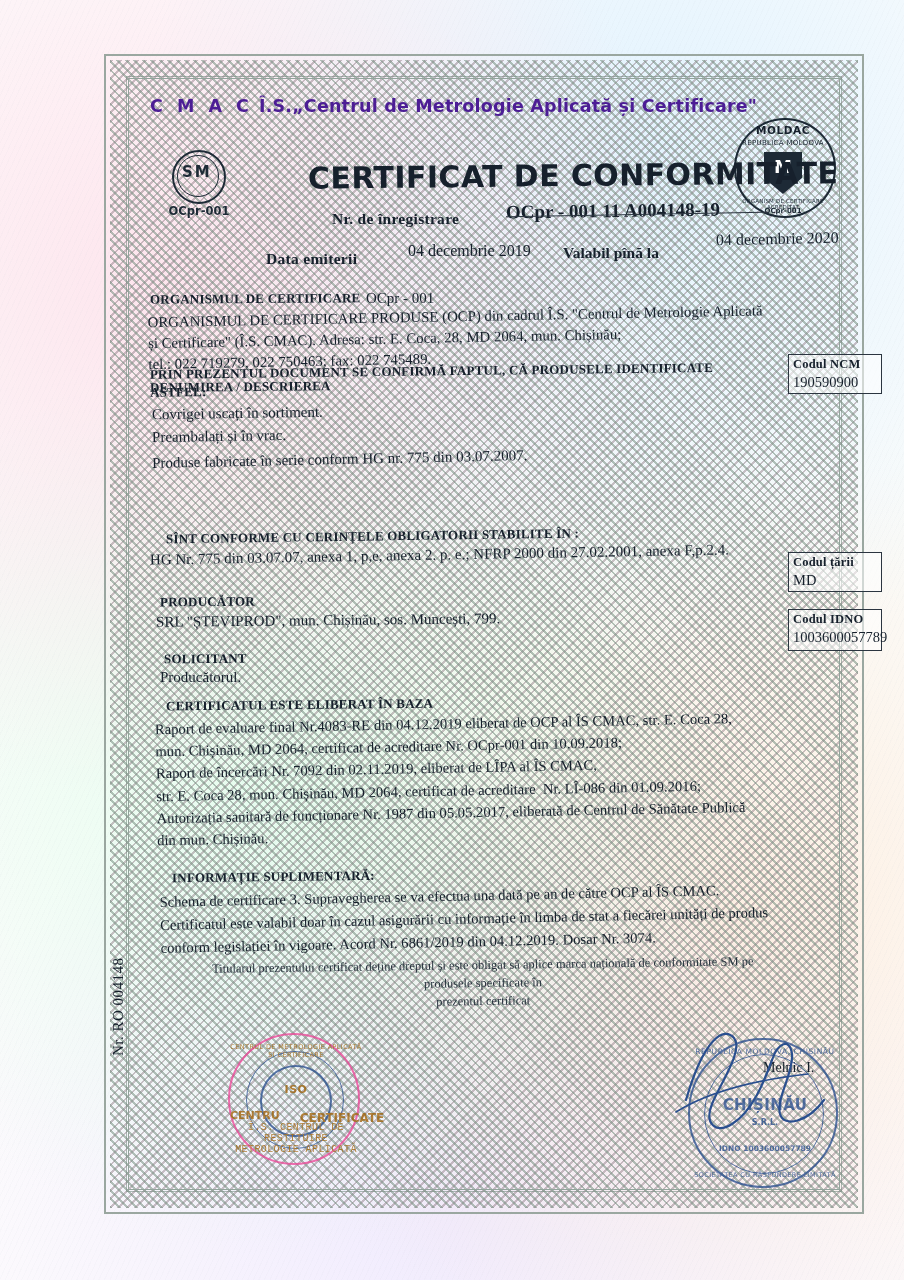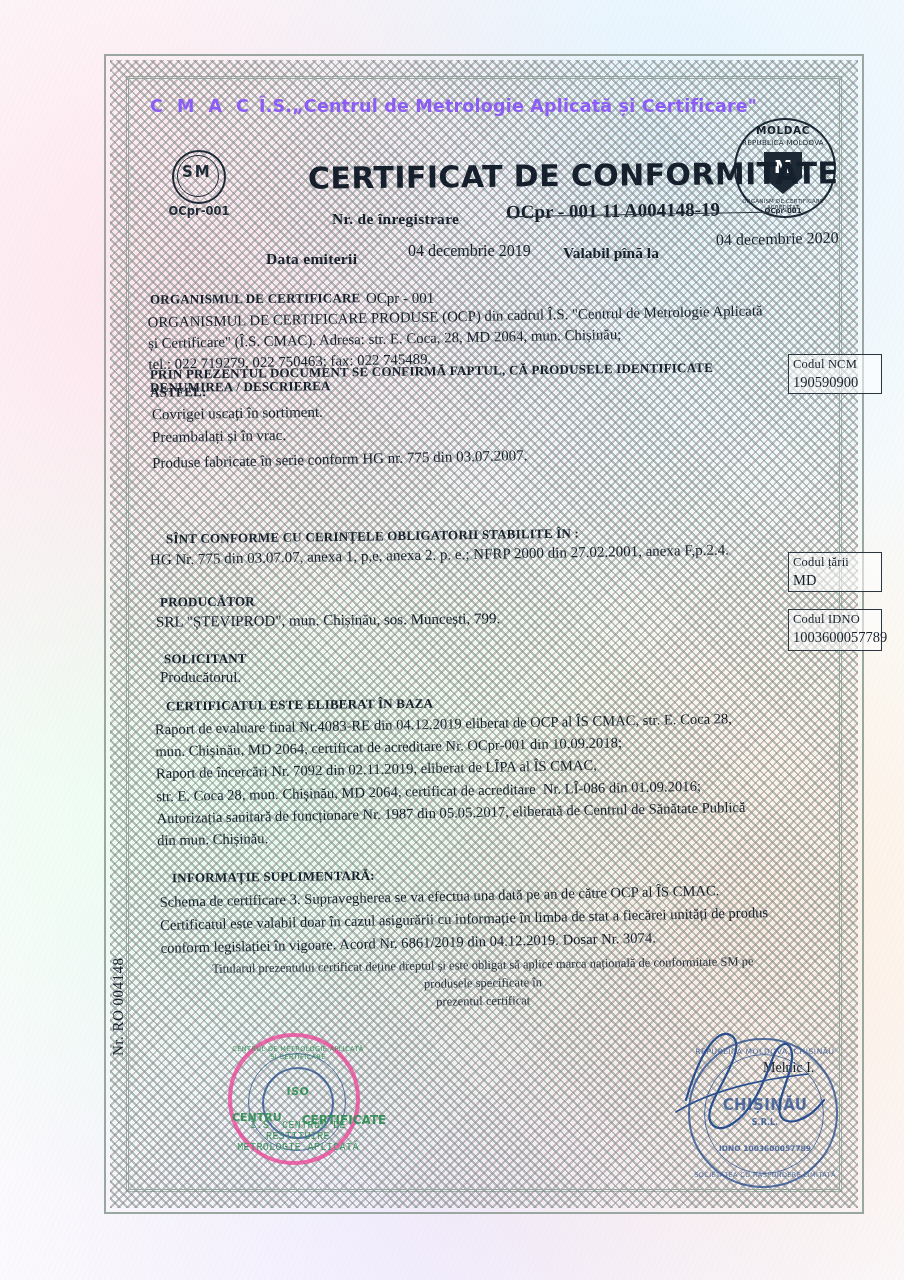--- a/index.html
+++ b/index.html
@@ -90,21 +90,21 @@
   
   .cmac-line {
     position: absolute;
     left: 22px;
     top: 18px;
     width: 630px;
     font-family: "DejaVu Sans", sans-serif;
     font-weight: bold;
     font-size: 17.5px;
     letter-spacing: 0.2px;
-    color: #8b5cf6;
+    color: #4c1d95;
     white-space: nowrap;
   }
   .cmac-line .cmac-letters { letter-spacing: 4px; margin-right: 6px; }
 
   .title-main {
     position: absolute;
     left: 180px;
     top: 80px;
     font-family: "DejaVu Sans", sans-serif;
     font-weight: bold;
@@ -352,21 +352,21 @@
     position: absolute;
     border: 1px solid #2b3540;
     background: rgba(255,255,255,0.55);
     box-sizing: border-box;
   }
   .codebox .lbl {
     position: absolute;
     left: 4px;
     top: 2px;
     font-size: 12.5px;
-    font-weight: normal;
+    font-weight: bold;
     font-family: "Liberation Serif", serif;
     letter-spacing: 0.2px;
   }
   .codebox .val {
     position: absolute;
     left: 4px;
     top: 19px;
     font-size: 14.5px;
     font-family: "Liberation Serif", serif;
   }
@@ -393,22 +393,22 @@
     position: absolute;
     border-radius: 50%;
     box-sizing: border-box;
     opacity: 0.78;
   }
   .stamp-left {
     left: 100px;
     top: 955px;
     width: 132px;
     height: 132px;
-    border: 4px solid #ec4899;
-    color: #15803d;
+    border: 2px solid #ec4899;
+    color: #a16207;
   }
   .stamp-left .in {
     position: absolute;
     left: 16px; top: 16px;
     width: 96px; height: 96px;
     border: 1px solid #2a4f8f;
     border-radius: 50%;
   }
   .stamp-left .in2 {
     position: absolute;

